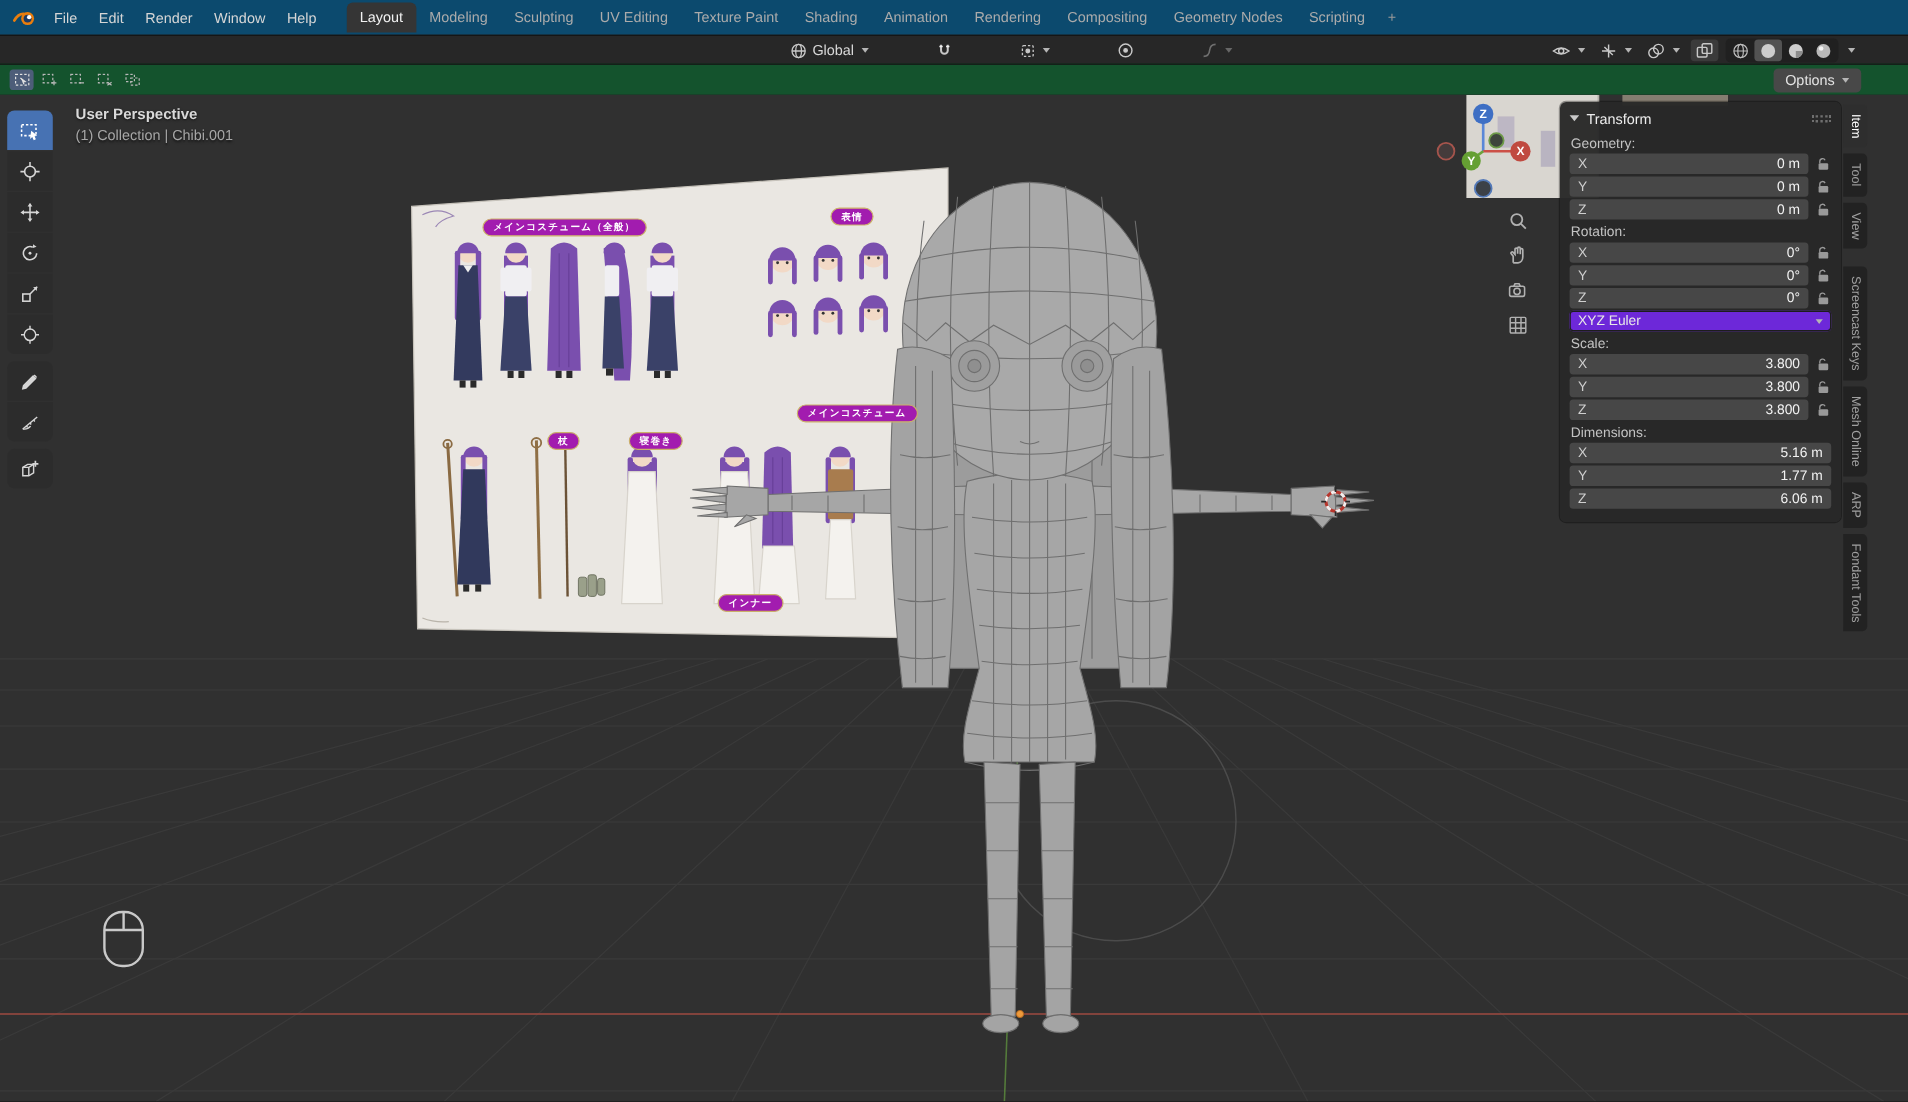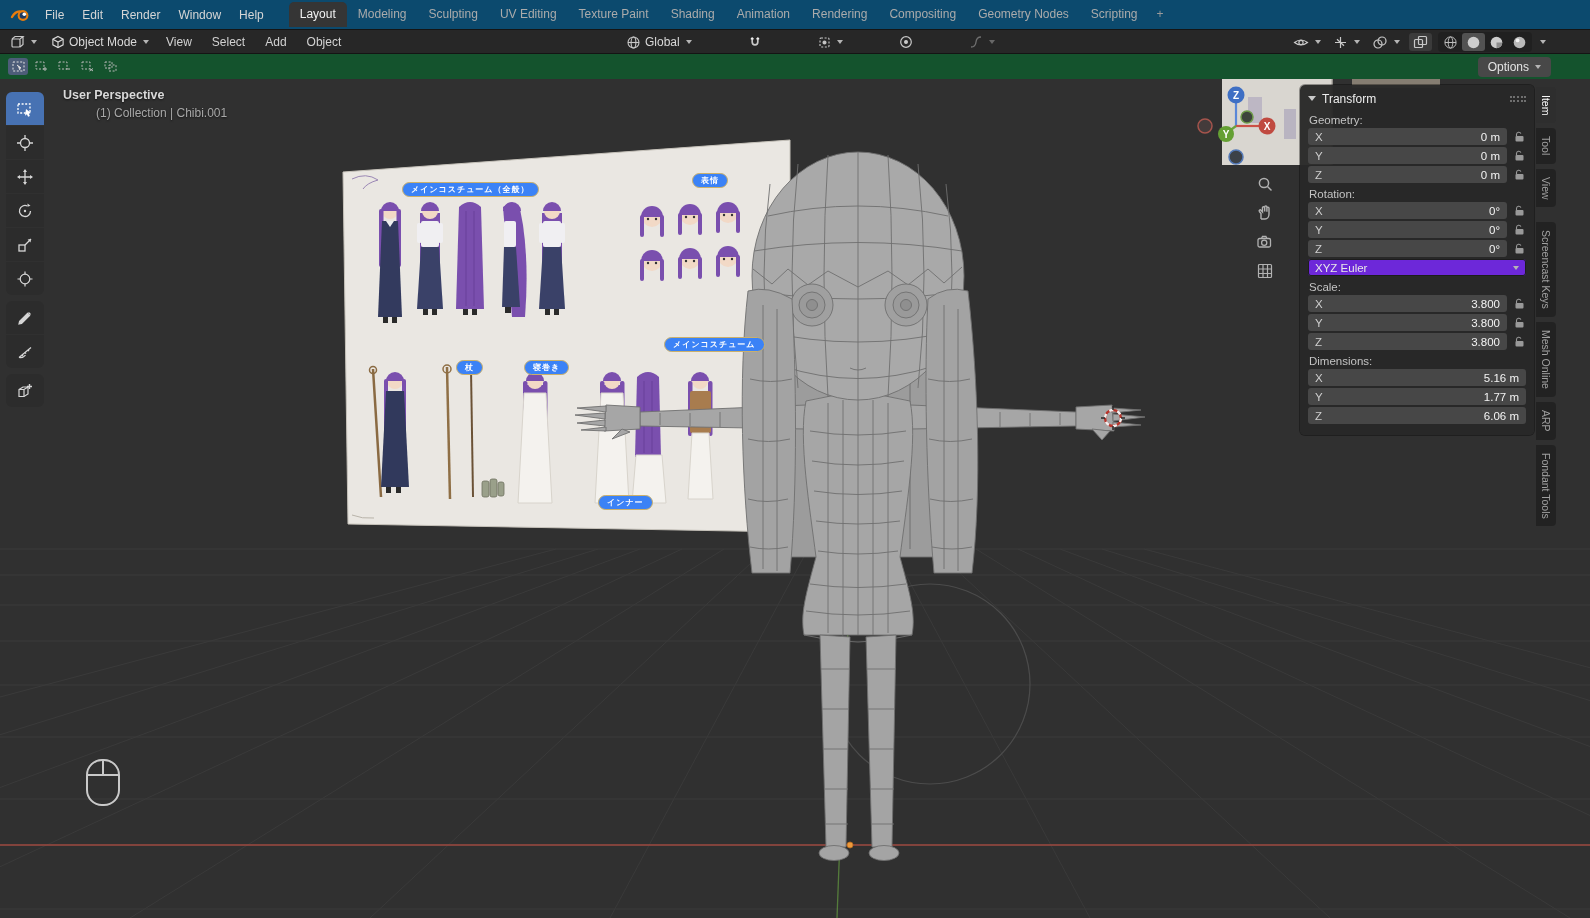--- a/index.html
+++ b/index.html
@@ -11,21 +11,21 @@
   .logo { width:24px; height:18px; display:flex; align-items:center; justify-content:center; margin-right:4px; }
   .tmenu { font-size:12px; color:#d6d6d6; padding:3px 9px; border-radius:3px; cursor:default; }
   .wtabs { display:flex; align-items:center; height:100%; margin-left:16px; }
   .wtab { font-size:12px; color:#ababab; padding:5px 11px 6px; border-radius:5px 5px 0 0; cursor:default; white-space:nowrap; }
   .wtab.active { background:#353535; color:#f1f1f1; }
   .wtab.addtab { color:#9a9a9a; padding:5px 8px 6px; }
 
   
   .vheader { position:relative; height:24px; background:#272727; border-top:1px solid #151515; }
   .hgroup { position:absolute; top:0; height:24px; display:flex; align-items:center; gap:2px; }
-  .hleft { left:4px; } .hmid { left:620px;gap:44px; } .hright { right:44px; gap:6px; }
+  .hleft { left:4px; } .hmid { left:652px;gap:44px; } .hright { right:44px; gap:6px; }
   .hbtn { display:flex; align-items:center; gap:4px; padding:2px 6px; border-radius:3px; font-size:12px; color:#d9d9d9; cursor:default; }
   .hmenu { font-size:12px; color:#d2d2d2; padding:3px 9px; cursor:default; }
   .chev { width:0; height:0; border-left:3.5px solid transparent; border-right:3.5px solid transparent; border-top:4px solid #b5b5b5; margin-left:2px; }
   .dim { opacity:.45; }
   .seg { display:flex; background:#202020; border-radius:4px; padding:1px; }
   .segbtn { width:23px; height:18px; display:flex; align-items:center; justify-content:center; border-radius:3px; cursor:default; }
   .segbtn.active { background:#525252; }
   .icon15 { display:block; }
 
   
@@ -33,33 +33,33 @@
   .selmodes { position:absolute; left:8px; top:4px; display:flex; gap:3px; }
   .selbtn { width:20px; height:17px; display:flex; align-items:center; justify-content:center; border-radius:3px; cursor:default; }
   .selbtn.active { background:#4d5d79; }
   .optionsbtn { position:absolute; right:39px; top:3px; height:20px; display:flex; align-items:center; gap:4px;
     background:#484848; border-radius:4px; padding:0 10px; font-size:12px; color:#e4e4e4; cursor:default; }
 
   
   .viewport { position:relative; height:839px; background:#303030; overflow:hidden; }
   .scene { position:absolute; left:0; top:0; }
   .vplabel1 { position:absolute; left:63px; top:9px; font-size:12.5px; color:#d9d9d9; text-shadow:0 1px 2px rgba(0,0,0,.6);font-weight:bold; }
-  .vplabel2 { position:absolute; left:63px; top:27px; font-size:12px; color:#a8a8a8; text-shadow:0 1px 2px rgba(0,0,0,.6);margin-left:33px; }
+  .vplabel2 { position:absolute; left:63px; top:27px; font-size:12px; color:#a8a8a8; text-shadow:0 1px 2px rgba(0,0,0,.6); }
 
   
   .toolrail { position:absolute; left:6px; top:13px; display:flex; flex-direction:column; gap:1px; }
   .tool { width:38px; height:33px; background:rgba(44,44,44,.9); display:flex; align-items:center; justify-content:center; cursor:default; }
   .tool:first-child { border-radius:6px 6px 0 0; }
   .tool.active { background:#4772b3; }
   .tool.gapafter { margin-bottom:5px; border-radius:0 0 6px 6px; }
   .tool.groupstart { border-radius:6px 6px 0 0; }
   .tool.last { border-radius:6px; }
 
   
-  .badge { position:absolute; background:#3b82f6; color:#fff; font-size:8px; font-weight:bold;
+  .badge { position:absolute; background:#a21caf; color:#fff; font-size:8px; font-weight:bold;
     padding:1px 8px; border-radius:8px; letter-spacing:1px; white-space:nowrap; border:1px solid #cbb06a; pointer-events:none; }
 
   
   .gizmo { position:absolute; left:1190px; top:0; }
   .navcol { position:absolute; left:1252px; top:92px; display:flex; flex-direction:column; gap:3px; }
   .navbtn { width:26px; height:26px; display:flex; align-items:center; justify-content:center; border-radius:13px; cursor:default; opacity:.85; }
 
   
   .mousecast { position:absolute; left:84px; top:678px; opacity:.9; }
 
@@ -112,41 +112,20 @@
     <span class="wtab">Animation</span>
     <span class="wtab">Rendering</span>
     <span class="wtab">Compositing</span>
     <span class="wtab">Geometry Nodes</span>
     <span class="wtab">Scripting</span>
     <span class="wtab addtab">+</span>
   </div>
 </div>
 
 <div class="vheader">
-  <div class="hgroup hleft">
-    <span class="hbtn">
-      <svg class="icon15" width="15" height="15" viewBox="0 0 15 15" fill="none" stroke="#c8c8c8" stroke-width="1.2">
-        <rect x="2" y="4" width="8" height="8" rx="1"></rect>
-          <path d="M2 4l3-2.5h8L10 4M13 1.5v8L10 12"></path>
-      </svg>
-      <span class="chev"></span>
-    </span>
-    <span class="hbtn">
-      <svg class="icon15" width="14" height="14" viewBox="0 0 15 15" fill="none" stroke="#d8d8d8" stroke-width="1.2">
-        <path d="M7.5 1.5 13 4.5v6l-5.5 3-5.5-3v-6z"></path>
-          <path d="M2 4.5l5.5 3 5.5-3M7.5 7.5V14"></path>
-      </svg>
-      <span>Object Mode</span>
-      <span class="chev"></span>
-    </span>
-    <span class="hmenu">View</span>
-    <span class="hmenu">Select</span>
-    <span class="hmenu">Add</span>
-    <span class="hmenu">Object</span>
-  </div>
 
   <div class="hgroup hmid">
     <span class="hbtn">
       <svg class="icon15" width="15" height="15" viewBox="0 0 15 15" fill="none" stroke="#c8c8c8" stroke-width="1.1">
         <circle cx="7.5" cy="7.5" r="5.5"></circle>
           <ellipse cx="7.5" cy="7.5" rx="2.4" ry="5.5"></ellipse>
           <path d="M2 7.5h11"></path>
       </svg>
       <span>Global</span>
       <span class="chev"></span>

